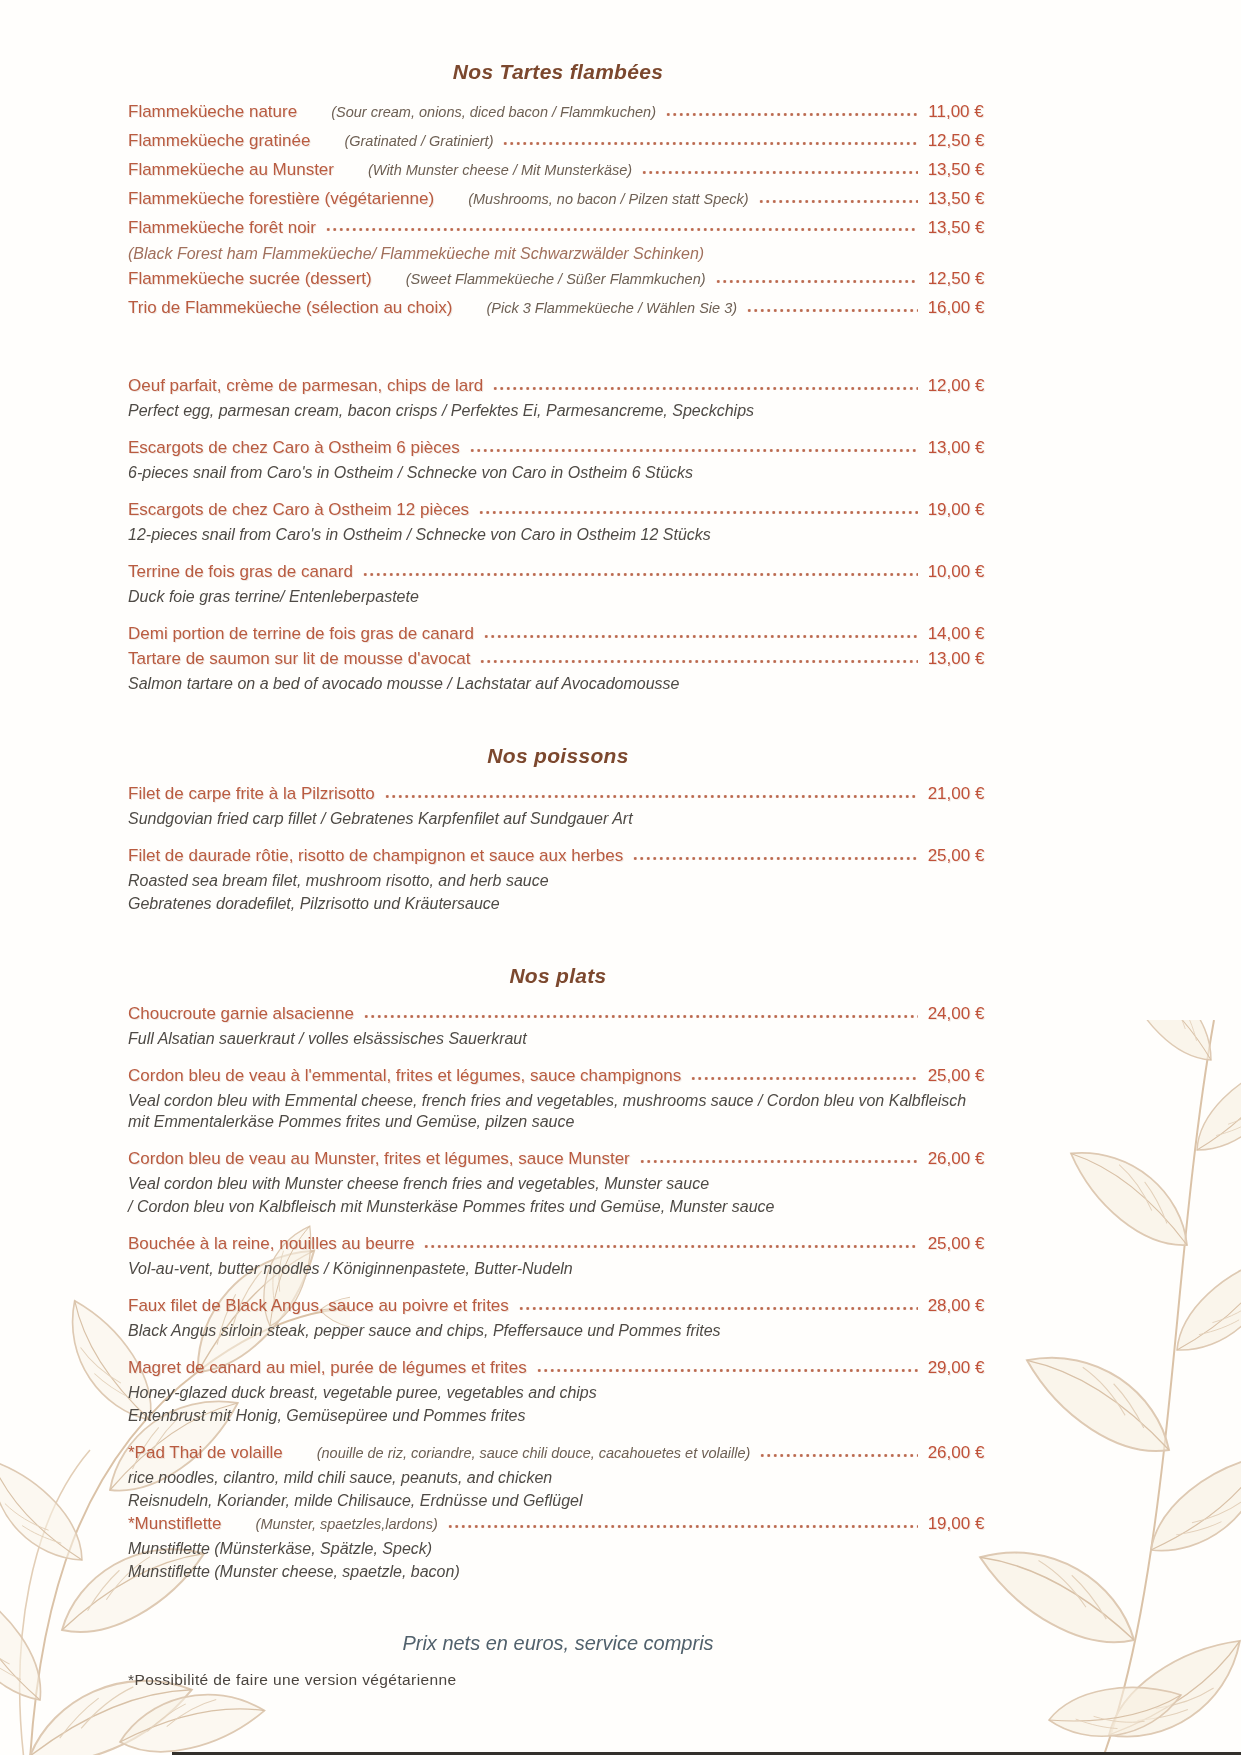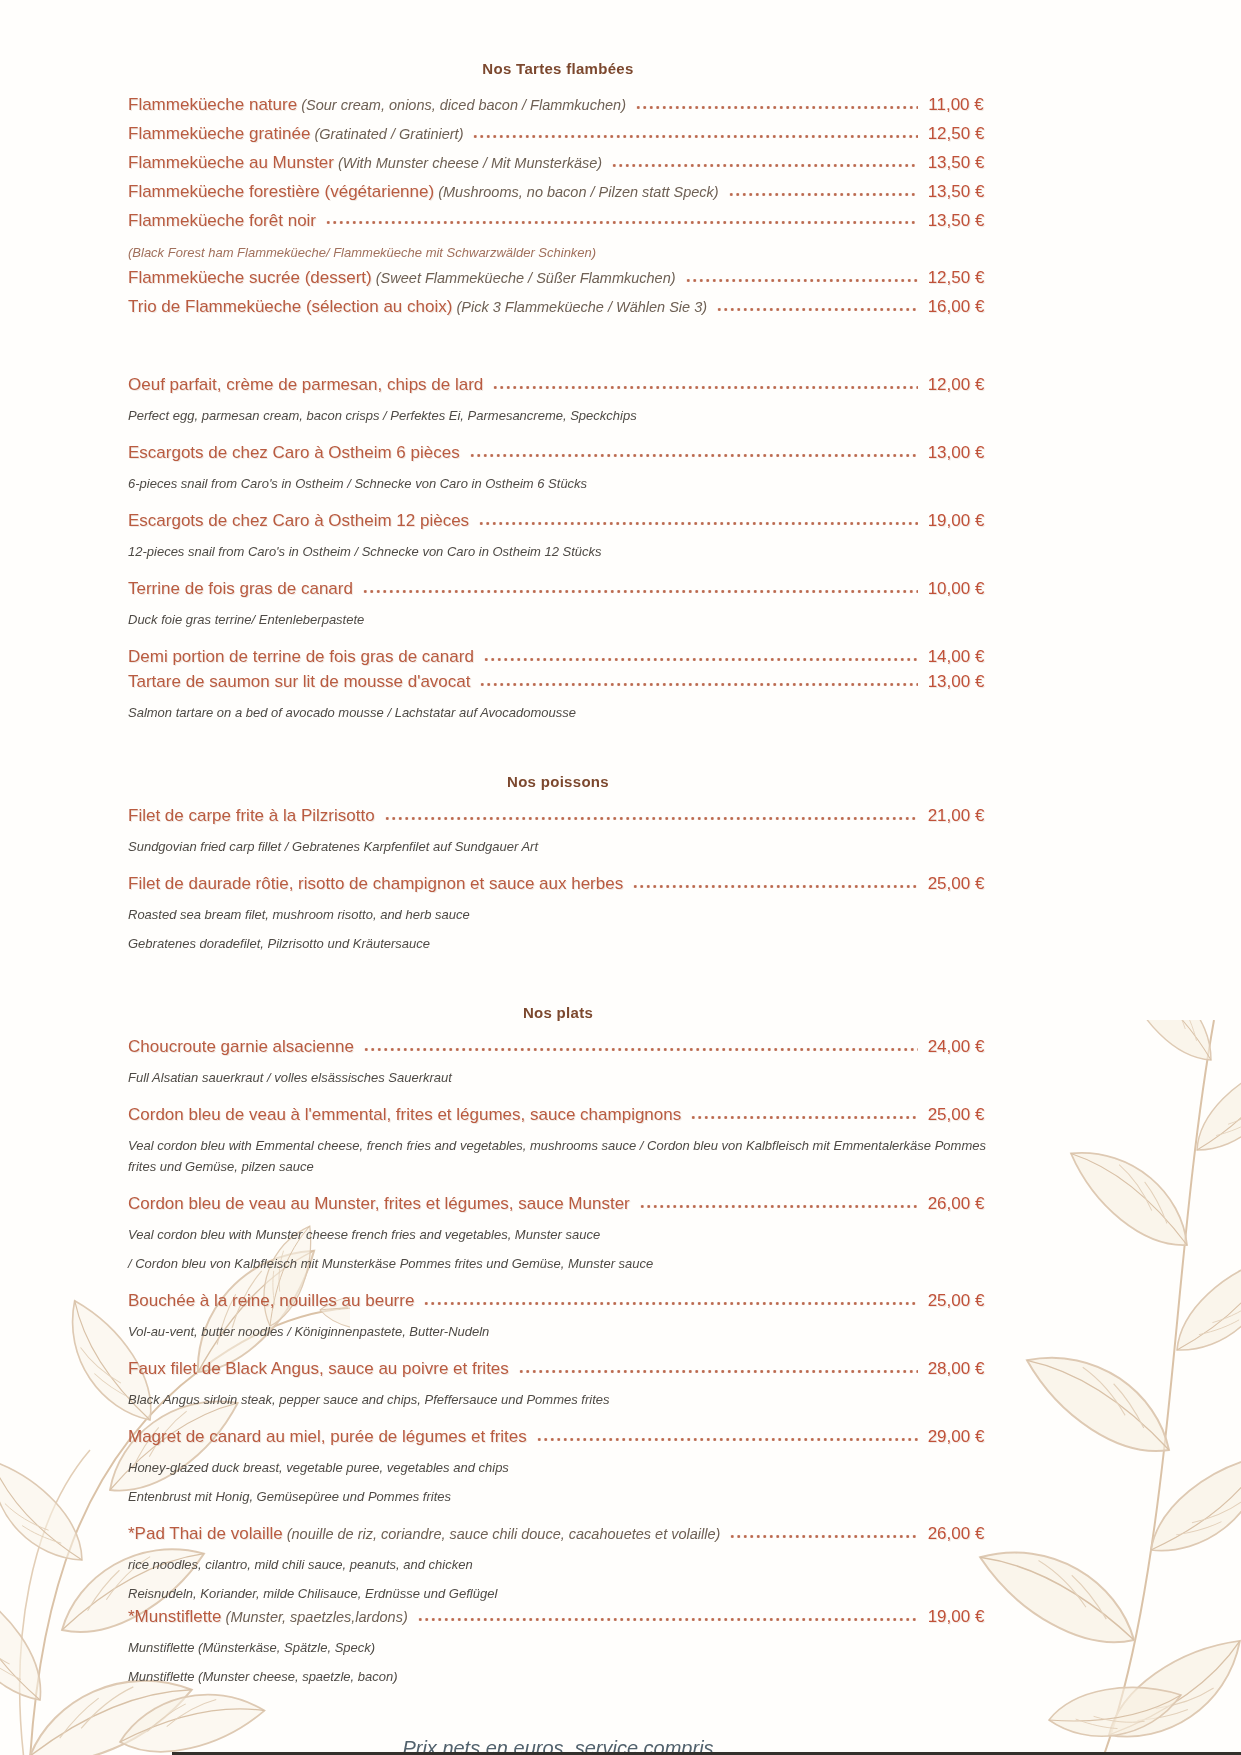--- a/index.html
+++ b/index.html
@@ -6,55 +6,56 @@
   html,body { margin:0; padding:0; }
   body {
     width:1241px; height:1755px; position:relative; overflow:hidden;
     background:#fffefc;
     font-family:"Liberation Sans", sans-serif;
   }
   .content { position:absolute; left:128px; top:60px; width:860px; z-index:2; }
 
   .section-title {
     margin:0 0 14px 0; text-align:center;
-    font-size:15px; font-weight:bold; letter-spacing:.3px;
+    font-size:21px; font-weight:bold; letter-spacing:.3px;
     color:var(--title-color,#7c482e);
+    font-style:italic;
   }
   .menu-section { margin-bottom:50px; }
   .menu-section.sec-0 { margin-bottom:52px; }
 
   .item { margin-bottom:15px; }
   .item.tight { margin-bottom:1px; }
   .sec-0 .item { margin-bottom:1px; }
 
   .item-row { display:flex; align-items:baseline; line-height:24px; }
   .sec-0 .item-row { line-height:27px; }
 
   .item-name {
     color:var(--item-color,#b95b40); font-size:17px;
     text-shadow:1px 1px 0 rgba(120,70,50,.12);
   }
   .item-detail {
     color:var(--detail-color,#6e6054); font-size:14.5px; font-style:italic;
-    font-weight:normal; text-shadow:none;
+    font-weight:normal; text-shadow:none;padding-left:30px;
   }
   .leader {
     flex:1 1 auto; min-width:18px; align-self:center; height:5px;
     margin:0 6px 0 9px; transform:translateY(2px);
     background-image:radial-gradient(circle, var(--dots-color,#bb6a4f) 1.3px, rgba(0,0,0,0) 1.5px);
     background-size:6.5px 5px; background-repeat:repeat-x; background-position:0 50%;
   }
   .item-price {
     color:var(--price-color,#c05138); font-size:17px; white-space:nowrap;
     min-width:64px; text-align:center;
     text-shadow:1px 1px 0 rgba(120,70,50,.12);
   }
   .item-sub {
-    color:var(--sub-color,#4e4a45); font-size:13px; font-style:italic;
-    line-height:21px; margin-top:8px;
+    color:var(--sub-color,#4e4a45); font-size:16px; font-style:italic;
+    line-height:21px; margin-top:2px;
   }
   .sec-0 .item-sub { color:#a1705c; }
 
   .footer-note {
     text-align:center; font-style:italic; font-size:20px;
     color:var(--footer-color,#51616c); margin-top:4px;
   }
   .footnote {
     margin-top:16px; font-size:15.5px;
     letter-spacing:.4px; color:#4a443e;

